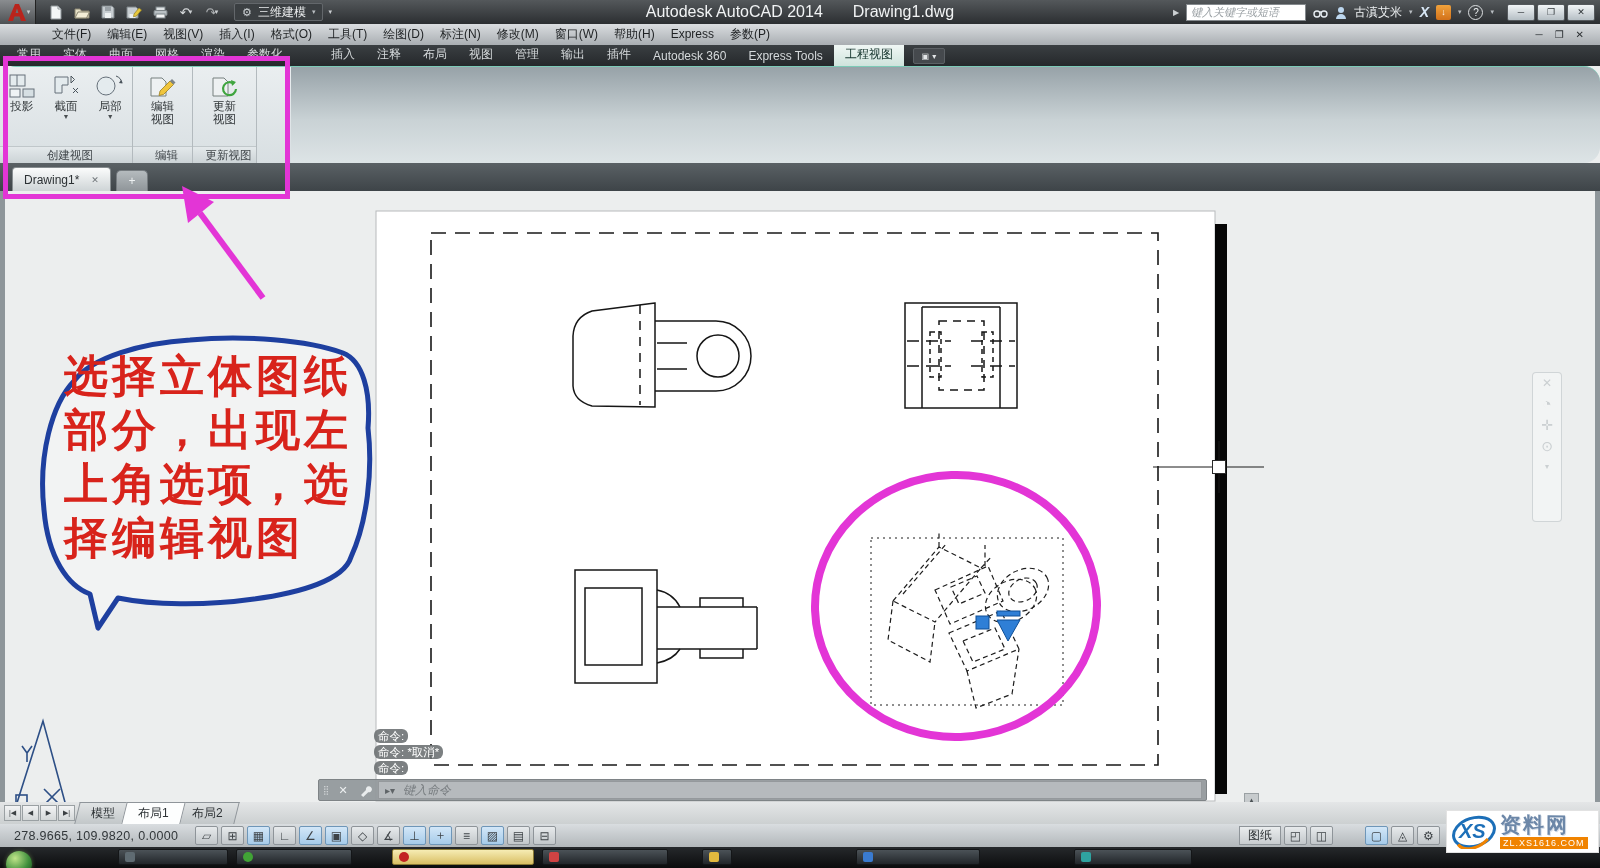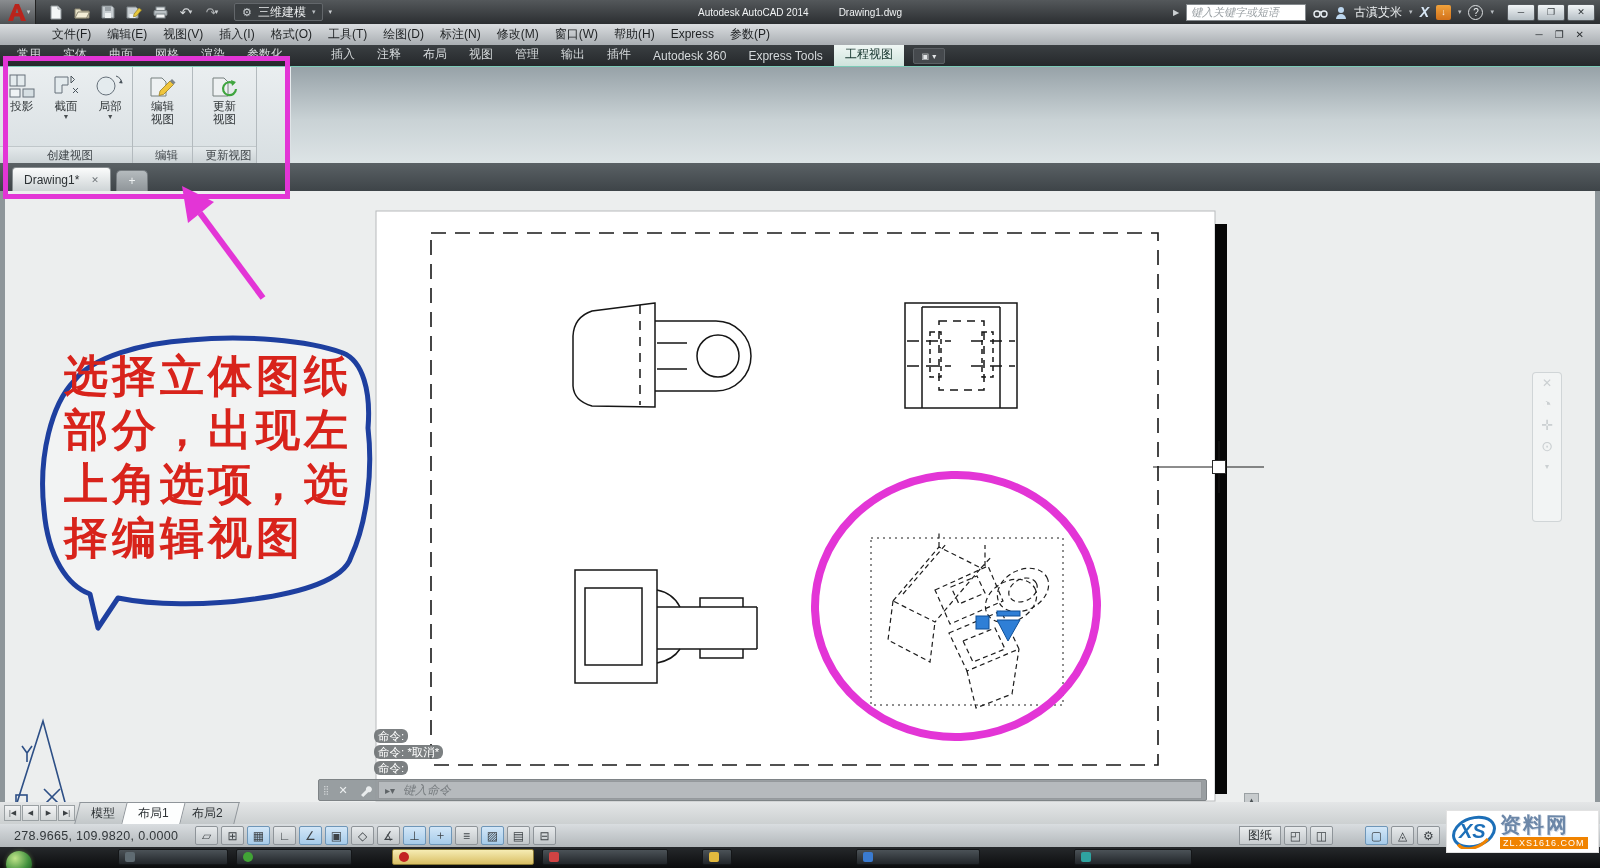--- a/index.html
+++ b/index.html
@@ -12,21 +12,21 @@
     background:linear-gradient(#54585b,#2b2e31);color:#dfe2e4;z-index:6;}
   .acad-logo{width:36px;height:24px;display:flex;align-items:center;justify-content:center;
     background:linear-gradient(#8a8d90,#4e5154);border-right:1px solid #222;}
   .qat{display:flex;align-items:center;gap:2px;margin-left:8px;}
   .qat-btn{width:24px;height:20px;display:flex;align-items:center;justify-content:center;border-radius:2px;}
   .qat-drop{font-size:7px;color:#c9cdd0;margin-left:-2px;}
   .ws-select{height:18px;margin-left:10px;background:#3b3f42;border:1px solid #63676b;border-radius:2px;
     display:flex;align-items:center;gap:6px;padding:0 7px;font-size:12px;color:#e9ebec;}
   .ws-gear{font-size:11px;color:#cdd2d5;}
   .title-center{position:absolute;left:0;right:0;top:0;height:24px;display:flex;align-items:center;
-    justify-content:center;gap:30px;font-size:10px;color:#f1f3f4;pointer-events:none;}
+    justify-content:center;gap:30px;font-size:16px;color:#f1f3f4;pointer-events:none;}
   .tb-right{margin-left:auto;display:flex;align-items:center;gap:7px;padding-right:5px;}
   .search-box{width:120px;height:17px;background:#fff;border:1px solid #84898d;font-size:11px;
     color:#9aa0a4;font-style:italic;padding:0 4px;font-family:"Liberation Sans",sans-serif;}
   .search-box::placeholder{color:#9aa0a4;font-style:italic;}
   .tb-ico{display:flex;align-items:center;justify-content:center;font-size:12px;color:#e6ecf1;}
   .user-name{font-size:12px;color:#eef1f3;}
   .drop-sm{font-size:7px;color:#b9bec2;}
   .x-logo{font-weight:bold;font-style:italic;font-size:14px;color:#d9e8f6;}
   .dl-badge{width:15px;height:15px;border-radius:2px;background:linear-gradient(#f0a23c,#d2711a);
     color:#fff;font-size:9px;display:flex;align-items:center;justify-content:center;}
@@ -47,21 +47,21 @@
     background:linear-gradient(#3a3f42,#25282b);padding-left:6px;font-size:12px;color:#d5d9db;z-index:5;}
   .rtab{padding:3px 11px 3px;white-space:nowrap;}
   .rtab.first-after-gap{margin-left:26px;}
   .rtab.active{background:linear-gradient(#f3f9f7,#cfe3dc);color:#14332c;border-radius:2px 2px 0 0;}
   .ribbon-opts{margin-left:9px;margin-bottom:2px;width:32px;height:16px;background:#45494d;
     border:1px solid #5c6165;border-radius:2px;display:flex;align-items:center;justify-content:center;
     gap:3px;color:#e3e6e8;font-size:8px;}
 
   
   .ribbon-body{position:absolute;top:66px;left:0;right:0;height:97px;
-    background:linear-gradient(#97a2a8,#c9d2d5 55%,#dde4e6);border-top:1px solid #7ccab7;z-index:5;}
+    background:linear-gradient(#97a2a8,#c9d2d5 55%,#dde4e6);border-top:1px solid #7ccab7;z-index:5;border-radius:16px;}
   .panels{position:absolute;left:0;top:0;bottom:0;width:291px;display:flex;
     background:linear-gradient(#eaeef0,#d8dfe2);}
   .panel{display:flex;flex-direction:column;border-right:1px solid #b3babe;}
   .panel-body{flex:1;display:flex;justify-content:center;gap:1px;padding-top:3px;}
   .panel-title{height:17px;line-height:16px;font-size:11.5px;color:#42484c;text-align:center;
     background:linear-gradient(#e4e9eb,#ccd3d6);border-top:1px solid #c0c7ca;padding-left:8px;}
   .rbtn{width:44px;display:flex;flex-direction:column;align-items:center;padding-top:2px;
     font-size:11.5px;color:#2f3437;line-height:13px;text-align:center;}
   .drop{font-size:7px;color:#4a4f52;line-height:8px;}
 

